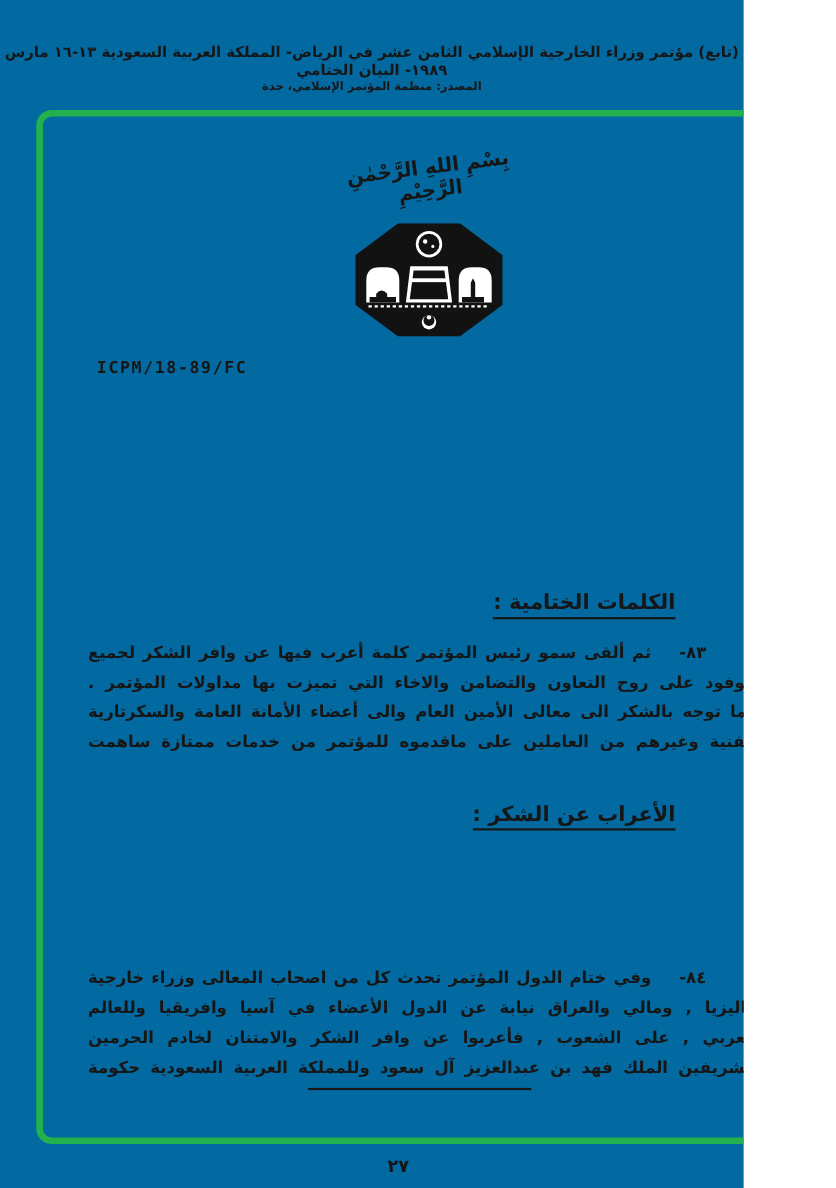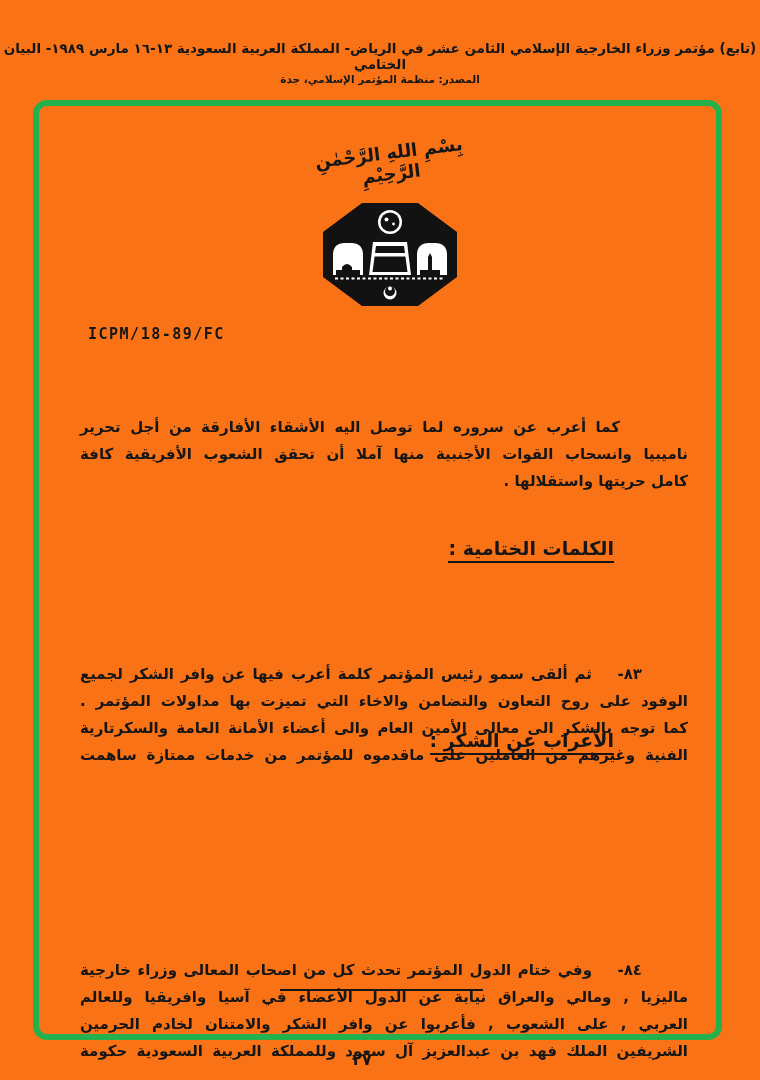--- a/index.html
+++ b/index.html
@@ -1,17 +1,17 @@
 <!DOCTYPE html>
 <html lang="ar"><head>
 <meta charset="utf-8">
 <style>
   html,body { margin:0; padding:0; background:#ffffff; }
   .page {
-    position:relative; width:760px; height:1080px; background:#f97316;
+    position:relative; width:676px; height:1080px; background:#0369a1;
     font-family:"DejaVu Sans", sans-serif; color:#161616; overflow:hidden;
   }
   .hdr1 {
     position:absolute; top:40px; left:0; width:100%; text-align:center;
     direction:rtl; font-size:13.5px; font-weight:bold; letter-spacing:0.2px;
   }
   .hdr2 {
     position:absolute; top:73px; left:0; width:100%; text-align:center;
     direction:rtl; font-size:10.5px; font-weight:bold;
   }
@@ -85,25 +85,20 @@
     <path d="M97,72 v-5 h8 v-13 l2,-4 2,4 v13 h8 v5 z" fill="#121212"></path>
     <line x1="12" y1="75.5" x2="122" y2="75.5" stroke="#ffffff" stroke-width="2" stroke-dasharray="3,2.5"></line>
     <circle cx="67" cy="90" r="6.5" fill="#ffffff"></circle>
     <circle cx="67" cy="88.3" r="5" fill="#121212"></circle>
     <circle cx="67" cy="85.5" r="2" fill="#ffffff"></circle>
   </svg>
 
   <div class="refcode">ICPM/18-89/FC</div>
 
 
-  <div class="textblock para" style="top:414px;">
-    <div class="line indent-first">كما أعرب عن سروره لما توصل اليه الأشقاء الأفارقة من أجل تحرير</div>
-    <div class="line">ناميبيا وانسحاب القوات الأجنبية منها آملا أن تحقق الشعوب الأفريقية كافة</div>
-    <div class="line last">كامل حريتها واستقلالها .</div>
-  </div>
 
   <div class="heading" style="top:537px;">
     <span class="u">الكلمات الختامية :</span>
   </div>
 
   <div class="textblock para" style="top:580px;">
     <span class="para-num">٨٣-</span>
     <div class="line indent-num">ثم ألقى سمو رئيس المؤتمر كلمة أعرب فيها عن وافر الشكر لجميع</div>
     <div class="line">الوفود على روح التعاون والتضامن والاخاء التي تميزت بها مداولات المؤتمر .</div>
     <div class="line">كما توجه بالشكر الى معالى الأمين العام والى أعضاء الأمانة العامة والسكرتارية</div>

